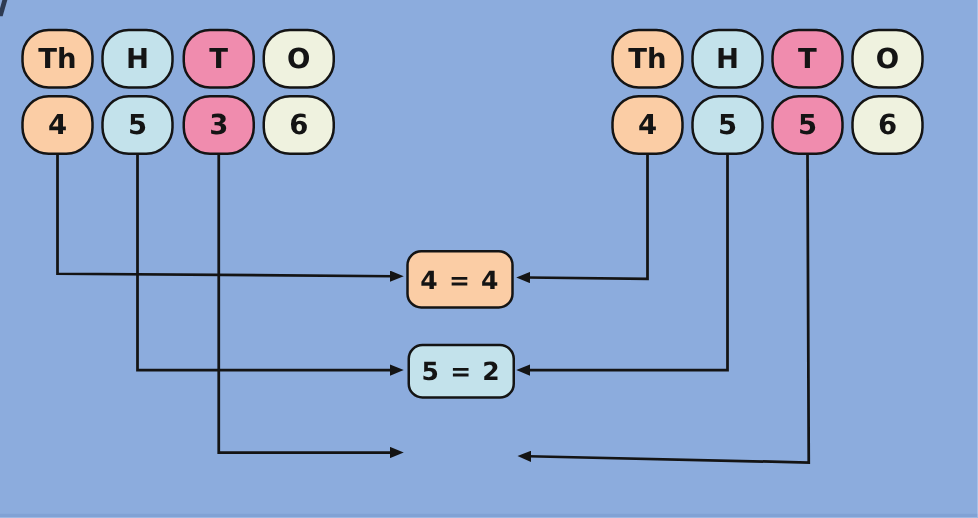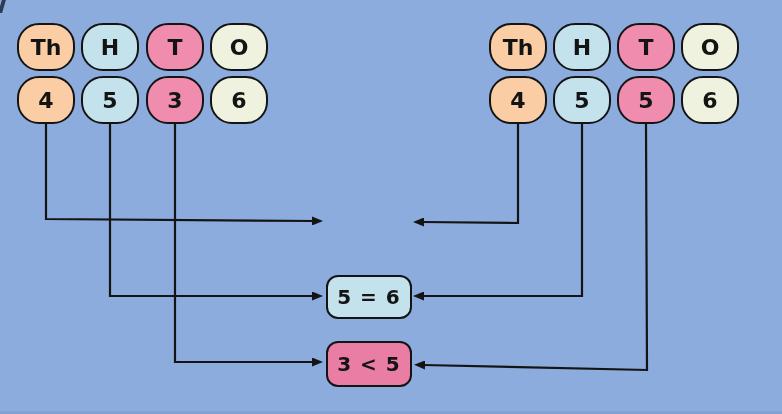--- a/index.html
+++ b/index.html
@@ -70,18 +70,18 @@
   <div class="tile" style="left: 489px; top: 23px; background: var(--c-peach);">Th</div>
   <div class="tile" style="left: 553px; top: 23px; background: var(--c-blue);">H</div>
   <div class="tile" style="left: 617px; top: 23px; background: var(--c-pink);">T</div>
   <div class="tile" style="left: 681px; top: 23px; background: var(--c-cream);">O</div>
 
   <div class="tile" style="left: 489px; top: 76px; background: var(--c-peach);">4</div>
   <div class="tile" style="left: 553px; top: 76px; background: var(--c-blue);">5</div>
   <div class="tile" style="left: 617px; top: 76px; background: var(--c-pink);">5</div>
   <div class="tile" style="left: 681px; top: 76px; background: var(--c-cream);">6</div>
 
-  <div class="cmp" style="left: 326px; top: 275px; height: 44px; background: var(--c-blue);">5 = 6</div>
-  <div class="cmp" style="left: 326px; top: 341px; height: 46px; background: var(--c-pink_deep);">3 &lt; 5</div>
+  <div class="cmp" style="left: 325px; top: 200px; height: 47px; background: var(--c-peach);">4 = 4</div>
+  <div class="cmp" style="left: 326px; top: 275px; height: 44px; background: var(--c-blue);">5 = 2</div>
 
   <div class="corner-artifact"></div>
   <div class="bottom-strip"></div>
 </div>
 
 </body></html>

